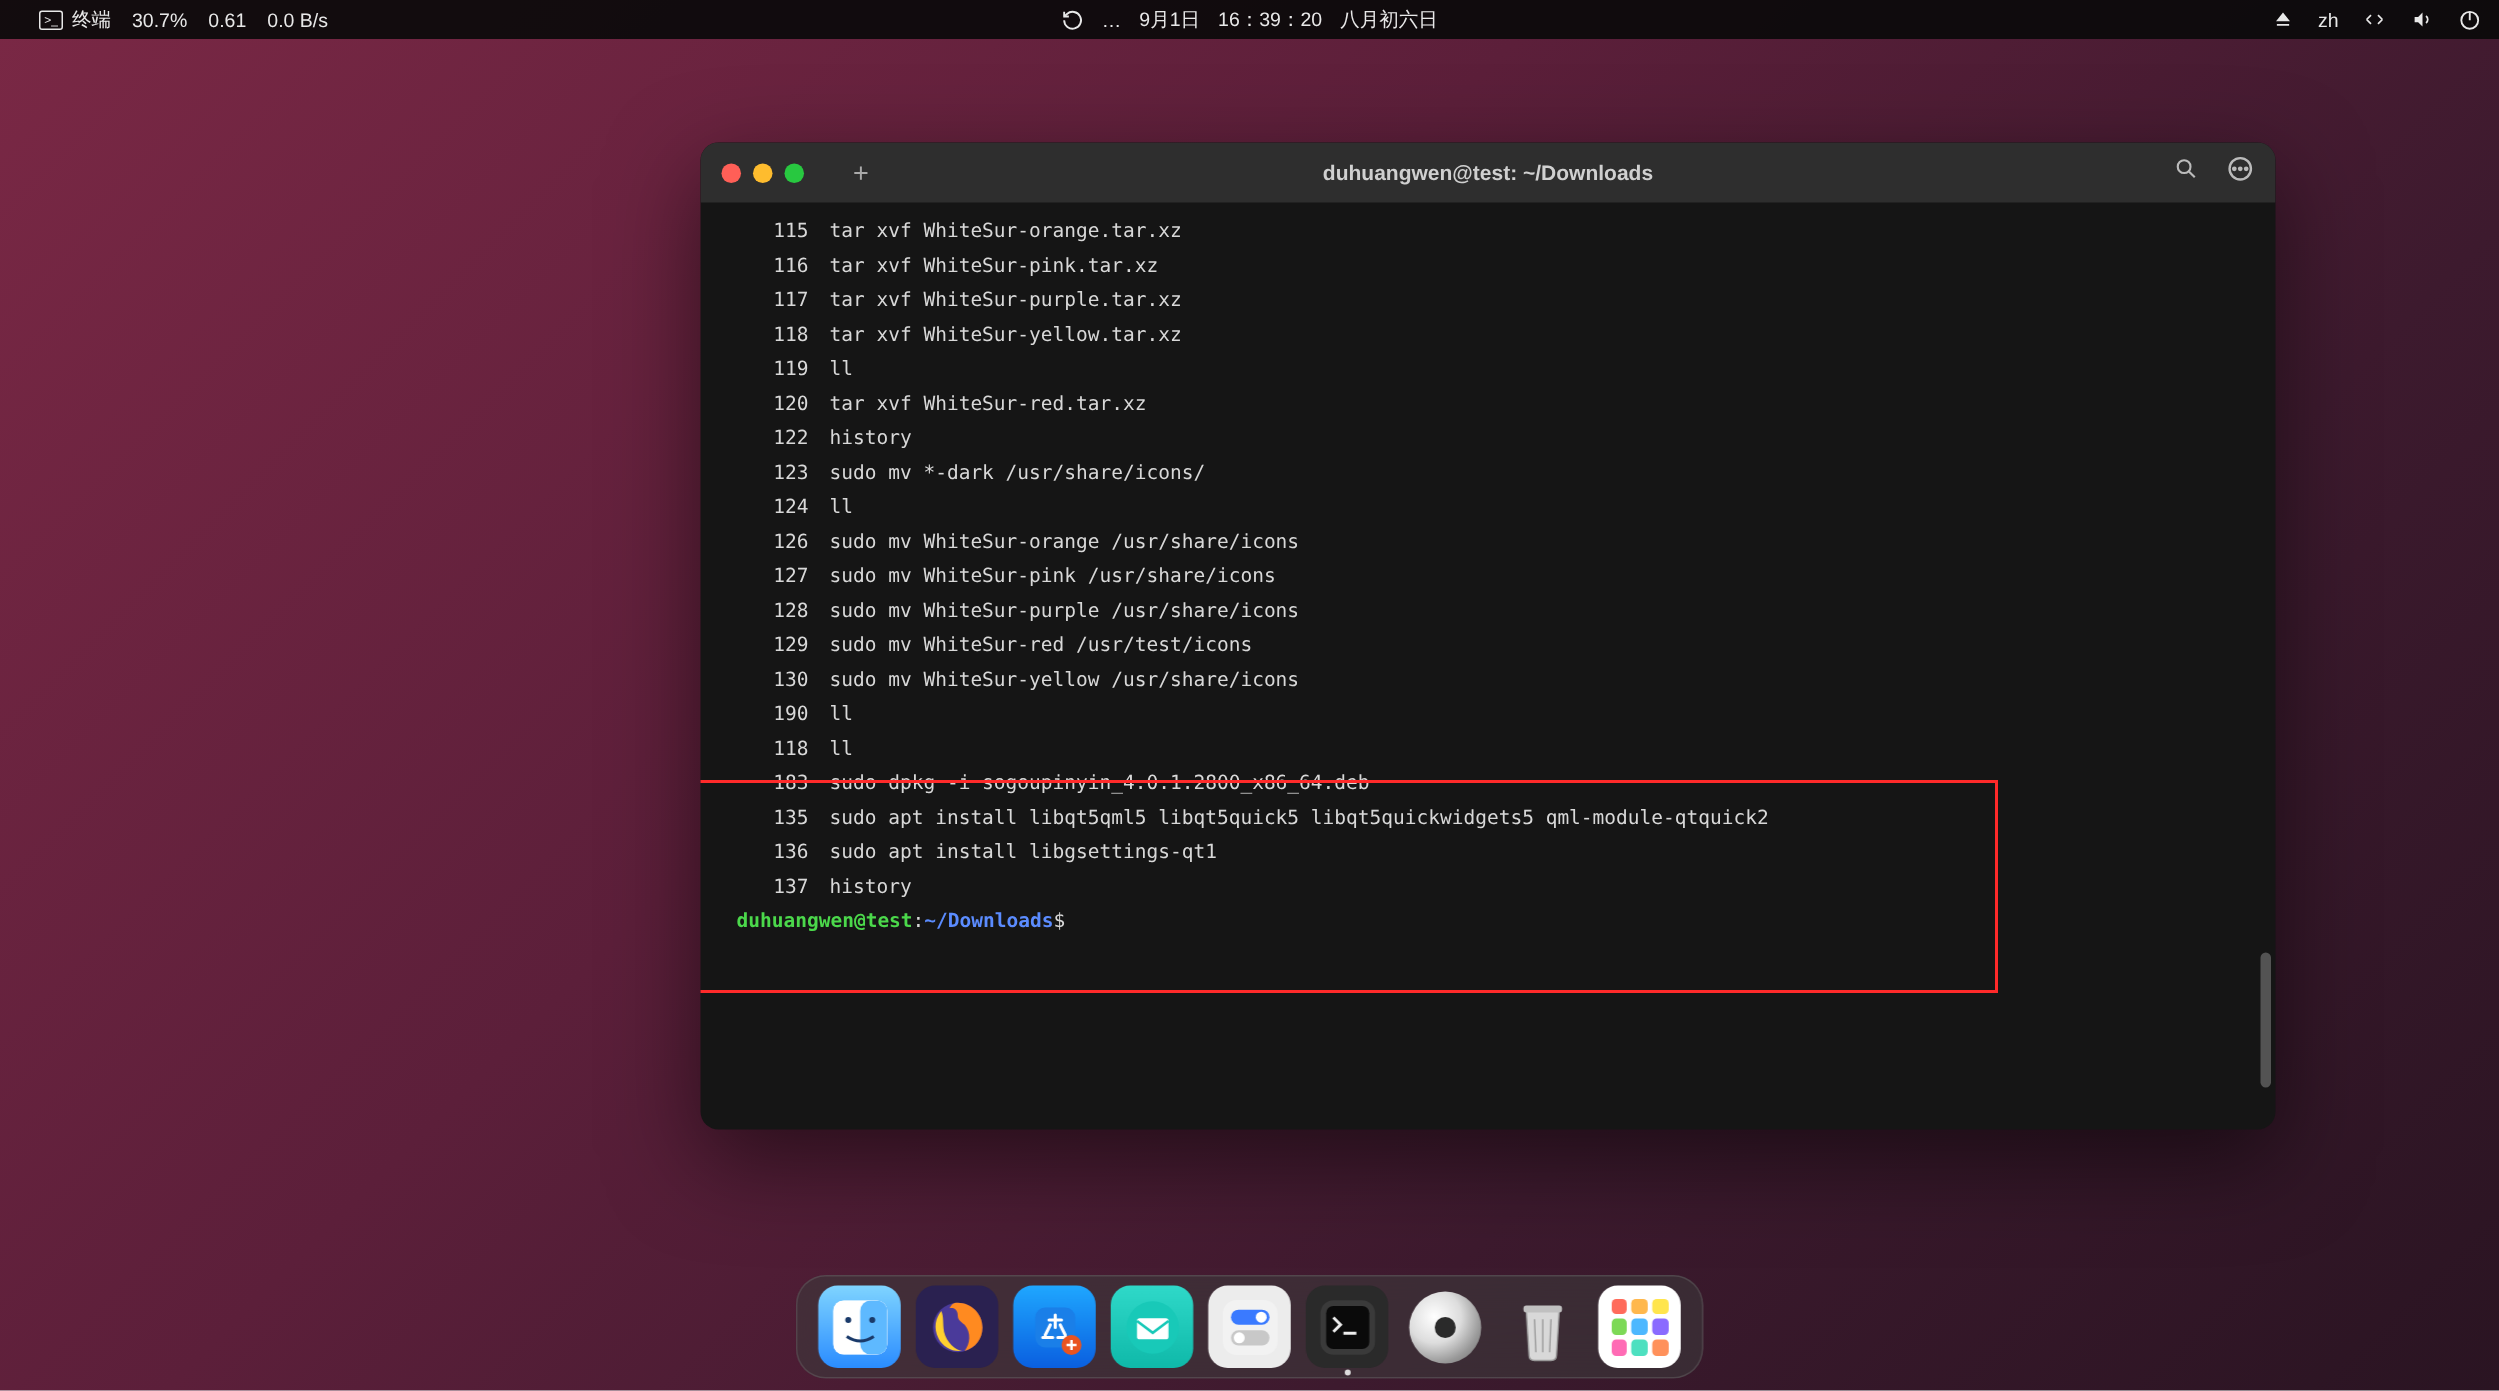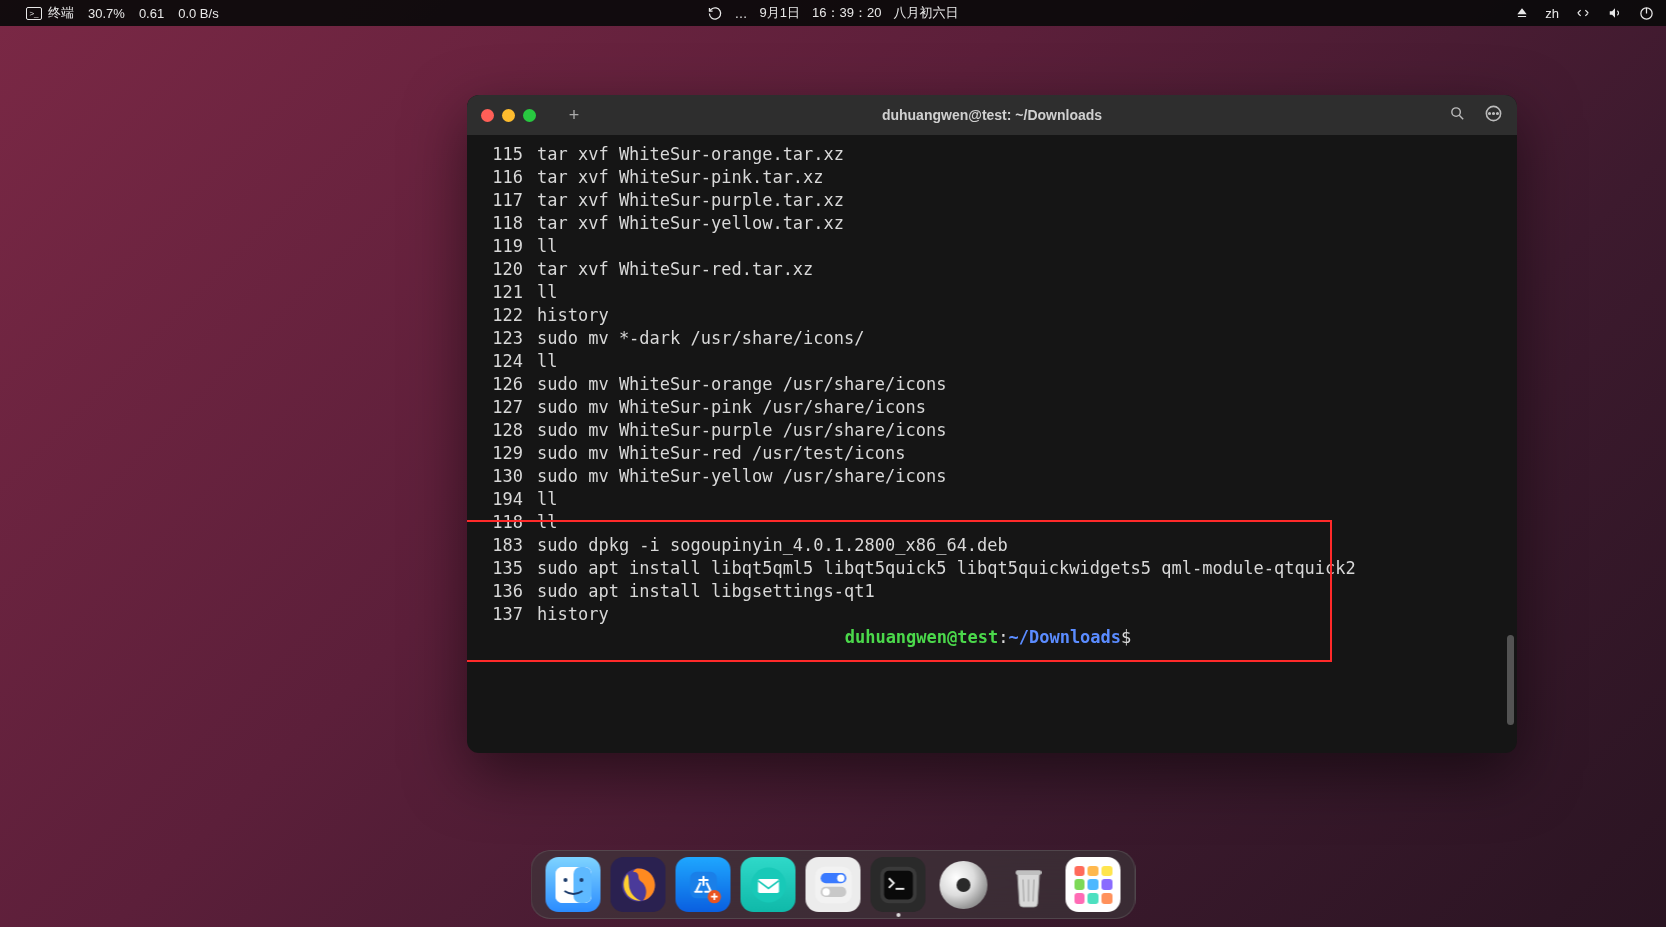--- a/index.html
+++ b/index.html
@@ -63,37 +63,37 @@
     .terminal-title {
       position:absolute; left:50%; transform:translateX(-50%);
       color:#d0d0d0; font-size:14px;font-weight:bold;
     }
     .titlebar-right {
       margin-left:auto; display:flex; gap:18px; align-items:center;
     }
     .titlebar-right .icon-btn { color:#aaa; cursor:pointer; }
 
     .terminal-body {
-      padding: 8px 16px 8px 8px;
+      padding: 8px 16px 8px 24px;
       font-family: "Menlo","DejaVu Sans Mono","Consolas",monospace;
-      font-size: 17px;
+      font-size: 13px;
       line-height: 23px;
       color:#d8d8d8;
       position:relative;
       height: calc(100% - 40px);
     }
     .history-line { white-space: pre; }
     .line-num { display:inline-block; width:48px; text-align:right; color:#d8d8d8; }
     .line-cmd { margin-left:14px; }
     .highlight-box {
       position:absolute;
       border:2px solid #ff2a2a;
       pointer-events:none;
     }
-    .prompt-line { white-space: pre; text-align: center; }
+    .prompt-line { white-space: pre; }
     .prompt-user { color:#4bd84b; font-weight:bold; }
     .prompt-colon { color:#d8d8d8; }
     .prompt-path { color:#5b8cff; font-weight:bold; }
     .prompt-dollar { color:#d8d8d8; }
     .scrollbar-thumb {
       position:absolute; right:3px; width:7px; border-radius:4px;
       background: rgba(200,200,200,0.35);
     }
 
     
@@ -211,30 +211,29 @@
     </div>
   </div>
   <div class="terminal-body">
     <div id="history-container">
         <div class="history-line"><span class="line-num">115</span><span class="line-cmd">tar xvf WhiteSur-orange.tar.xz</span></div>
         <div class="history-line"><span class="line-num">116</span><span class="line-cmd">tar xvf WhiteSur-pink.tar.xz</span></div>
         <div class="history-line"><span class="line-num">117</span><span class="line-cmd">tar xvf WhiteSur-purple.tar.xz</span></div>
         <div class="history-line"><span class="line-num">118</span><span class="line-cmd">tar xvf WhiteSur-yellow.tar.xz</span></div>
         <div class="history-line"><span class="line-num">119</span><span class="line-cmd">ll</span></div>
         <div class="history-line"><span class="line-num">120</span><span class="line-cmd">tar xvf WhiteSur-red.tar.xz</span></div>
-        <div class="history-line"><span class="line-num">121</span><span class="line-cmd">ll</span></div>
         <div class="history-line"><span class="line-num">122</span><span class="line-cmd">history</span></div>
         <div class="history-line"><span class="line-num">123</span><span class="line-cmd">sudo mv *-dark /usr/share/icons/</span></div>
         <div class="history-line"><span class="line-num">124</span><span class="line-cmd">ll</span></div>
         <div class="history-line"><span class="line-num">126</span><span class="line-cmd">sudo mv WhiteSur-orange /usr/share/icons</span></div>
         <div class="history-line"><span class="line-num">127</span><span class="line-cmd">sudo mv WhiteSur-pink /usr/share/icons</span></div>
         <div class="history-line"><span class="line-num">128</span><span class="line-cmd">sudo mv WhiteSur-purple /usr/share/icons</span></div>
         <div class="history-line"><span class="line-num">129</span><span class="line-cmd">sudo mv WhiteSur-red /usr/test/icons</span></div>
         <div class="history-line"><span class="line-num">130</span><span class="line-cmd">sudo mv WhiteSur-yellow /usr/share/icons</span></div>
-        <div class="history-line"><span class="line-num">194</span><span class="line-cmd">ll</span></div>
+        <div class="history-line"><span class="line-num">190</span><span class="line-cmd">ll</span></div>
         <div class="history-line"><span class="line-num">118</span><span class="line-cmd">ll</span></div>
         <div class="history-line"><span class="line-num">183</span><span class="line-cmd">sudo dpkg -i sogoupinyin_4.0.1.2800_x86_64.deb</span></div>
         <div class="history-line"><span class="line-num">135</span><span class="line-cmd">sudo apt install libqt5qml5 libqt5quick5 libqt5quickwidgets5 qml-module-qtquick2</span></div>
         <div class="history-line"><span class="line-num">136</span><span class="line-cmd">sudo apt install libgsettings-qt1</span></div>
         <div class="history-line"><span class="line-num">137</span><span class="line-cmd">history</span></div>
       </div>
     <div class="highlight-box" style="left:-7px; top:385px; width:872px; height:142px;"></div>
     <div class="prompt-line"><span class="prompt-user">duhuangwen@test</span><span class="prompt-colon">:</span><span class="prompt-path">~/Downloads</span><span class="prompt-dollar">$</span></div>
     <div class="scrollbar-thumb" style="top:500px; height:90px;"></div>
   </div>

